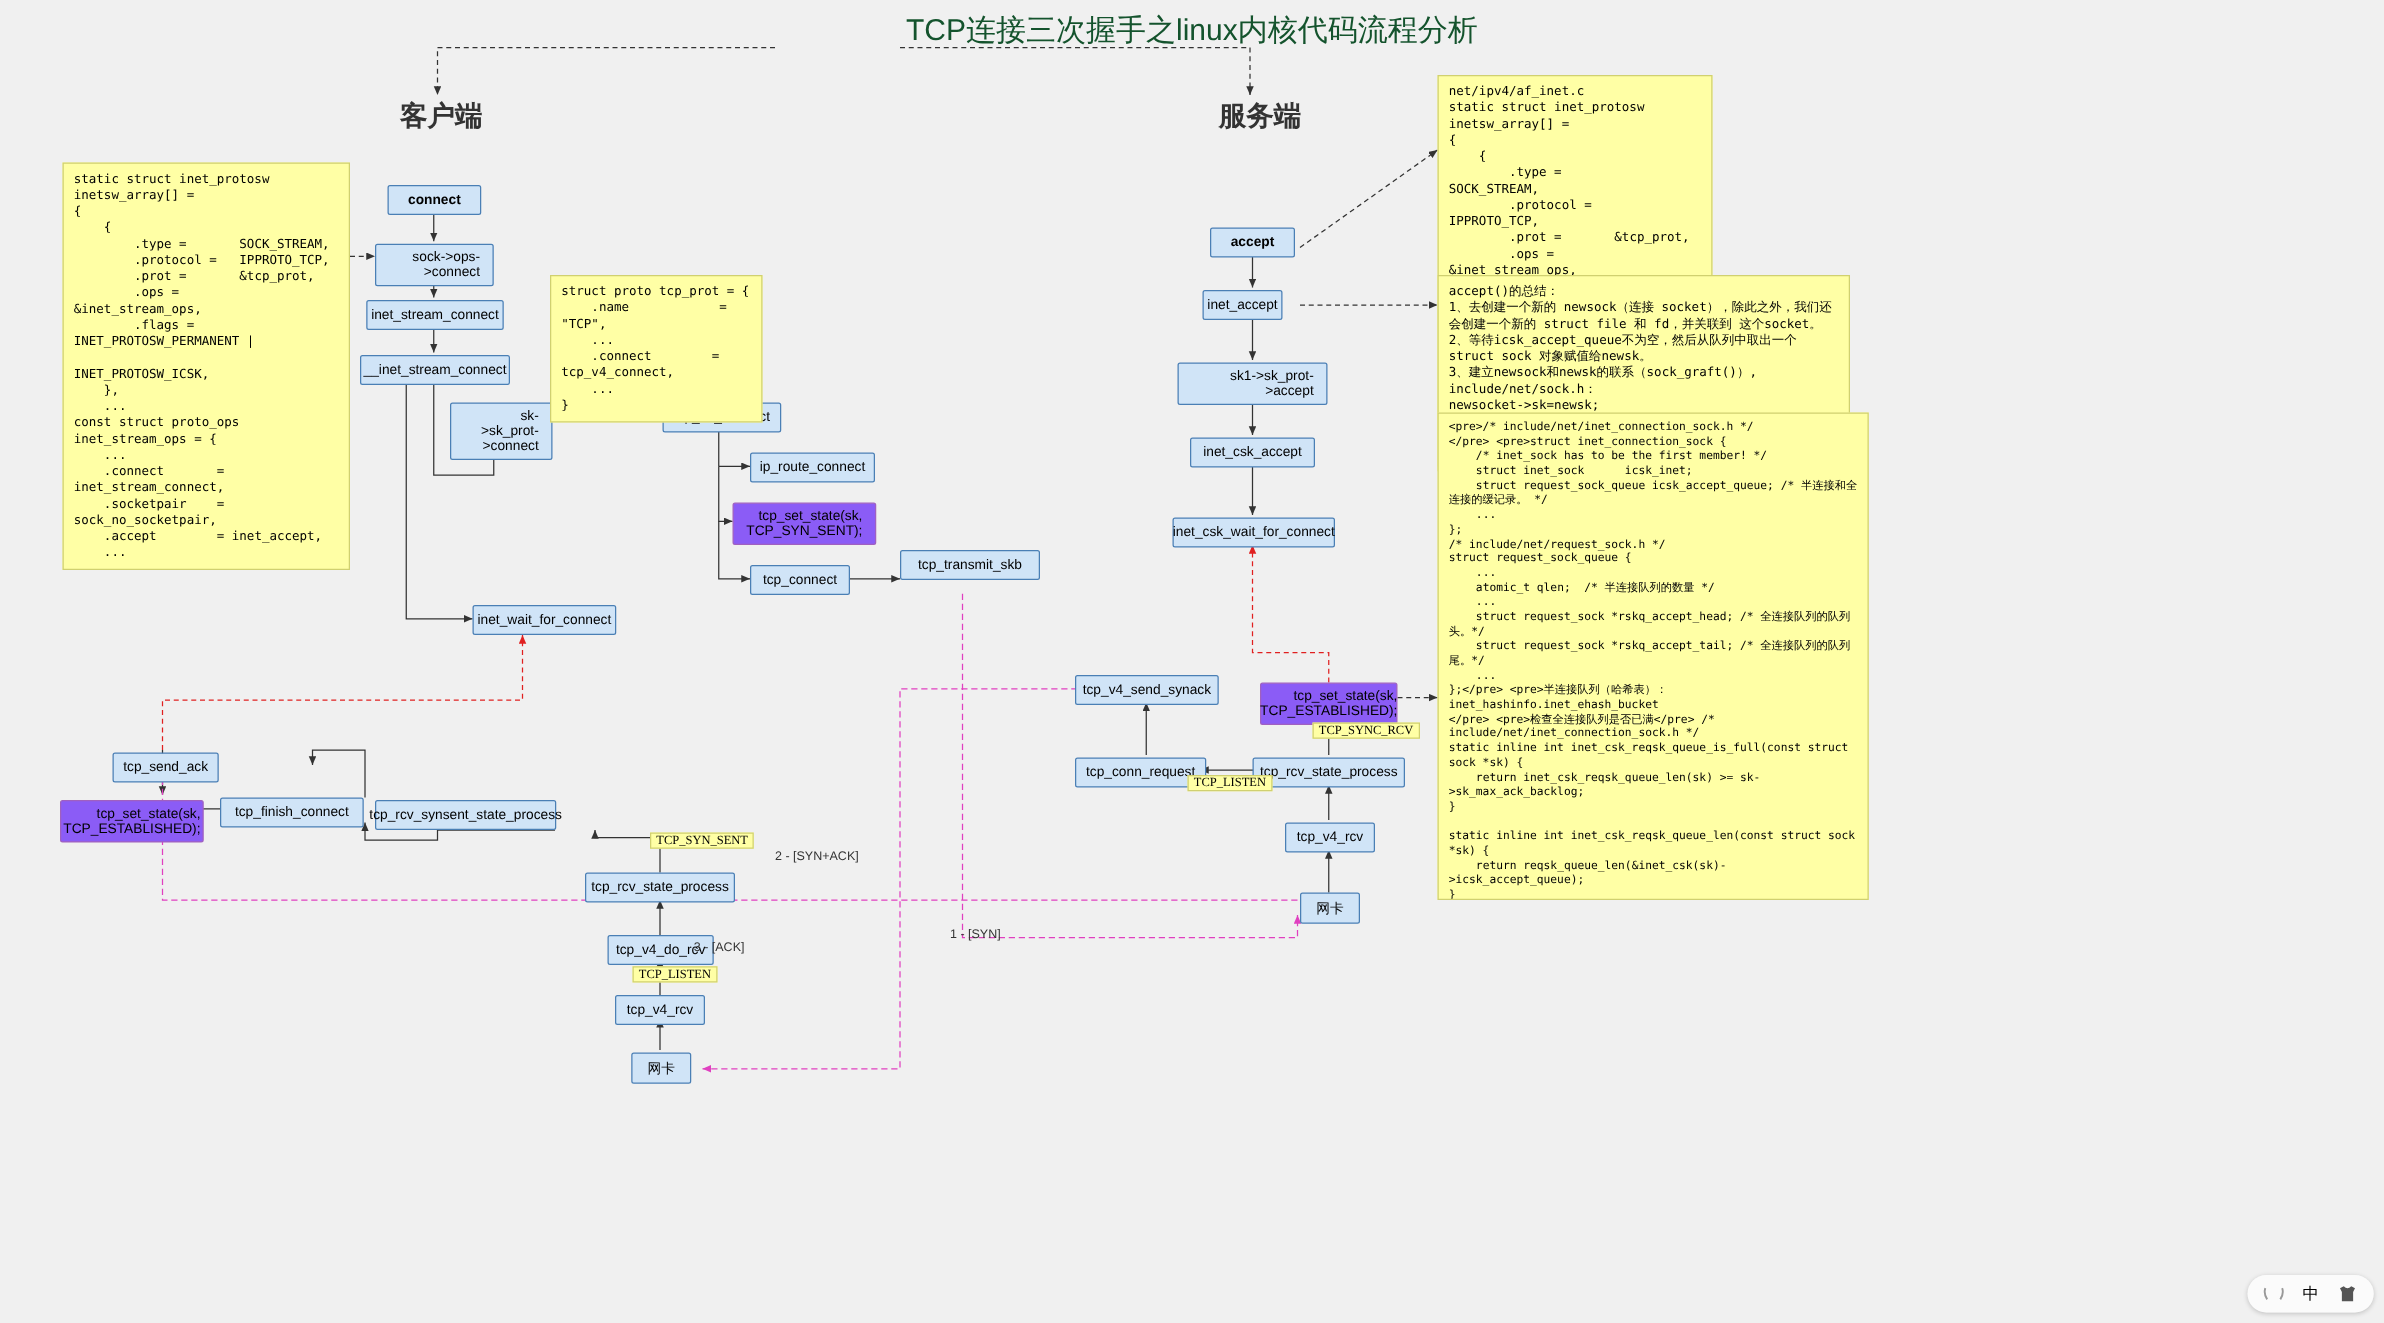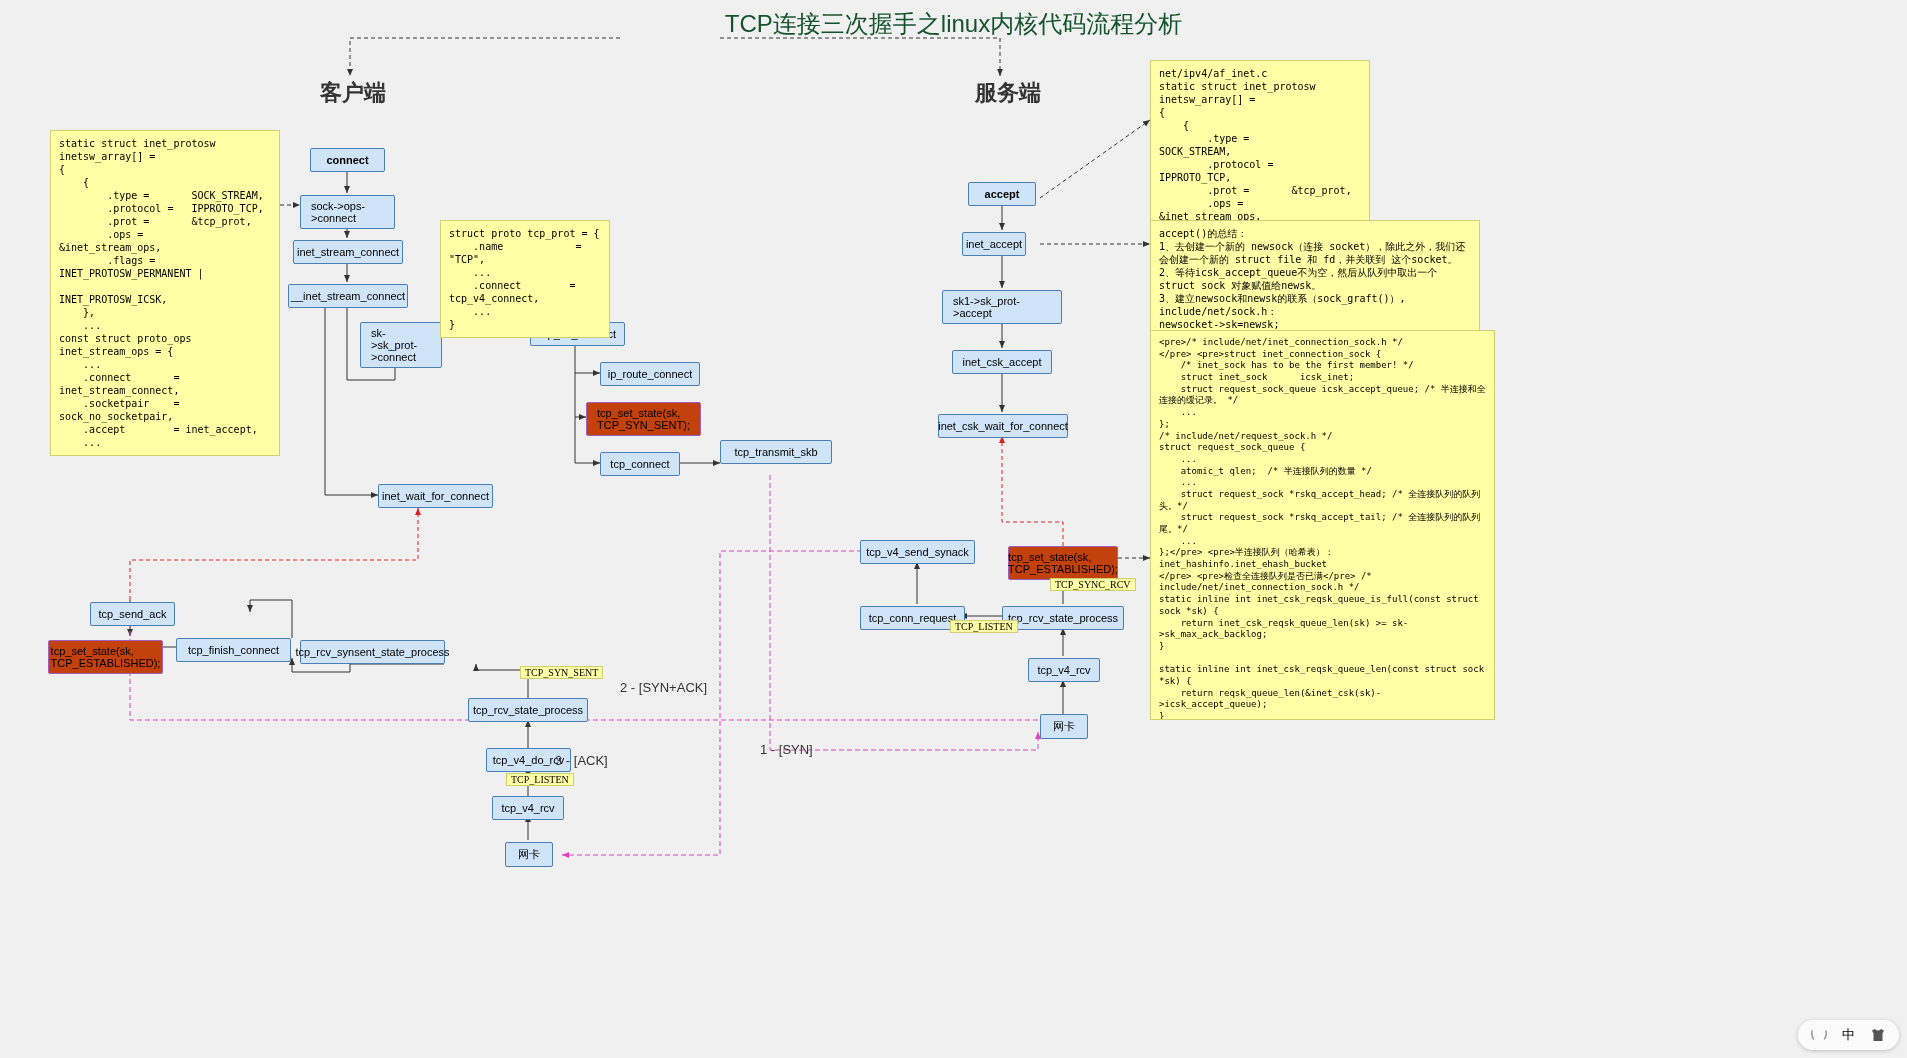--- a/index.html
+++ b/index.html
@@ -1,24 +1,24 @@
 <!DOCTYPE html>
 <html><head>
 <meta charset="utf-8">
 <style>
 * { margin: 0; padding: 0; box-sizing: border-box; }
 body { font-family: "Microsoft YaHei", Arial, sans-serif; background: #f0f0f0; width: 1907px; height: 1058px; position: relative; overflow: hidden; }
 .title { position: absolute; top: 8px; left: 50%; transform: translateX(-50%); font-size: 24px; color: #14532d; }
 .section-label { position: absolute; font-size: 22px; font-weight: bold; color: #333; }
-.node { position: absolute; border: 1px solid #4a7fb5; background: #d0e4f7; padding: 4px 10px; font-size: 11px; text-align: left; border-radius: 2px; display: flex; align-items: center; justify-content: center; white-space: pre-line; min-height: 24px; }
-.node.purple { background: #c2410c; border-color: #a060c0; }
+.node { position: absolute; border: 1px solid #4a7fb5; background: #d0e4f7; padding: 4px 10px; font-size: 11px; text-align: right; border-radius: 2px; display: flex; align-items: center; justify-content: center; white-space: pre-line; min-height: 24px; }
+.node.purple { background: #8b5cf6; border-color: #a060c0; }
 .note { position: absolute; background: #ffffa5; border: 1px solid #d0d070; padding: 6px 8px; font-size: 10px; font-family: monospace; white-space: pre-wrap; line-height: 1.3; }
 .note.big { font-size: 9px; }
 .edge-label { position: absolute; font-size: 10px; background: #ffffa5; border: 1px solid #d0d070; padding: 0 4px; font-family: Liberation Serif, serif; }
-.plain-label { position: absolute; font-size: 13px; color: #333; }
+.plain-label { position: absolute; font-size: 10px; color: #333; }
 svg.wires { position: absolute; top: 0; left: 0; width: 1907px; height: 1058px; pointer-events: none; }
 .toolbar { position: absolute; bottom: 8px; right: 8px; display: flex; align-items: center; gap: 8px; background: rgba(255,255,255,0.7); border-radius: 20px; padding: 4px 12px; box-shadow: 0 1px 4px rgba(0,0,0,.2);}
 .toolbar .btn { font-size: 13px; cursor: pointer; padding: 2px 6px; }
 .toolbar .svgicon { width: 18px; height: 16px; }
 </style>
 </head>
 <body>
 
 <div class="title">TCP连接三次握手之linux内核代码流程分析</div>
 <div class="section-label" style="left:320px; top:78px;">客户端</div>

